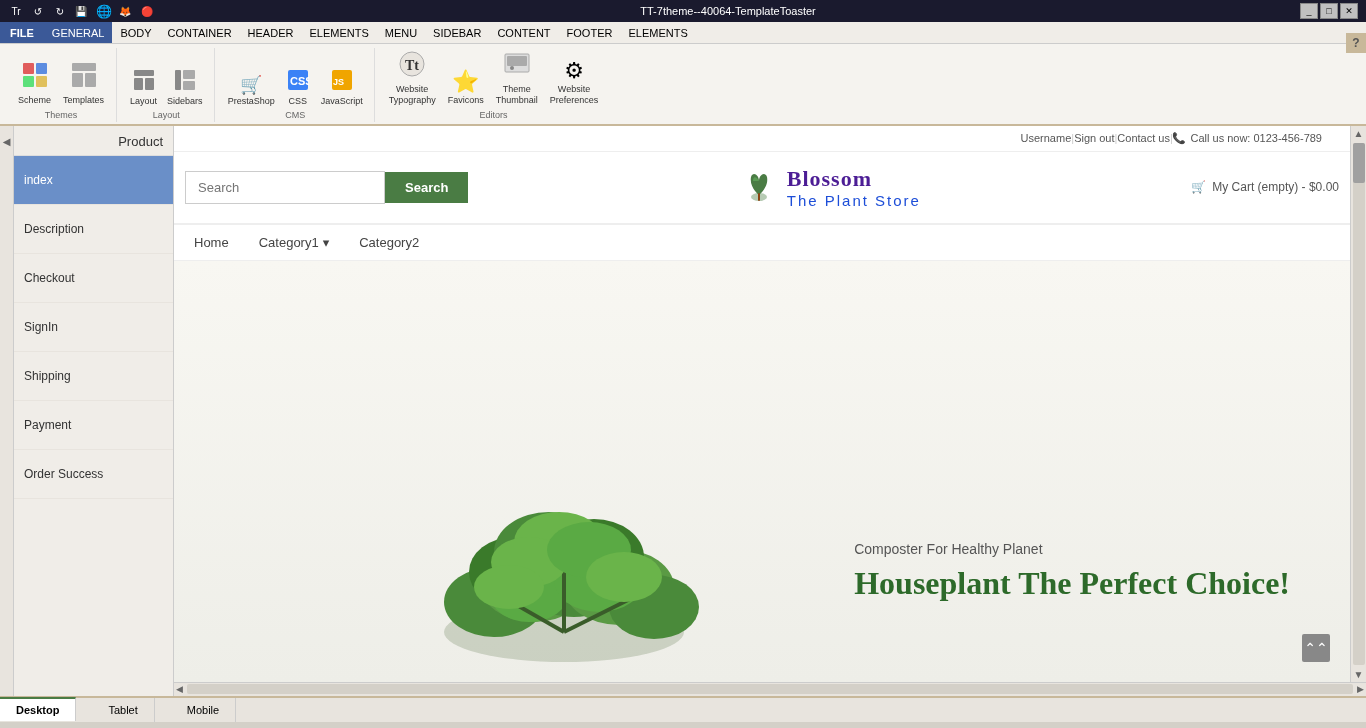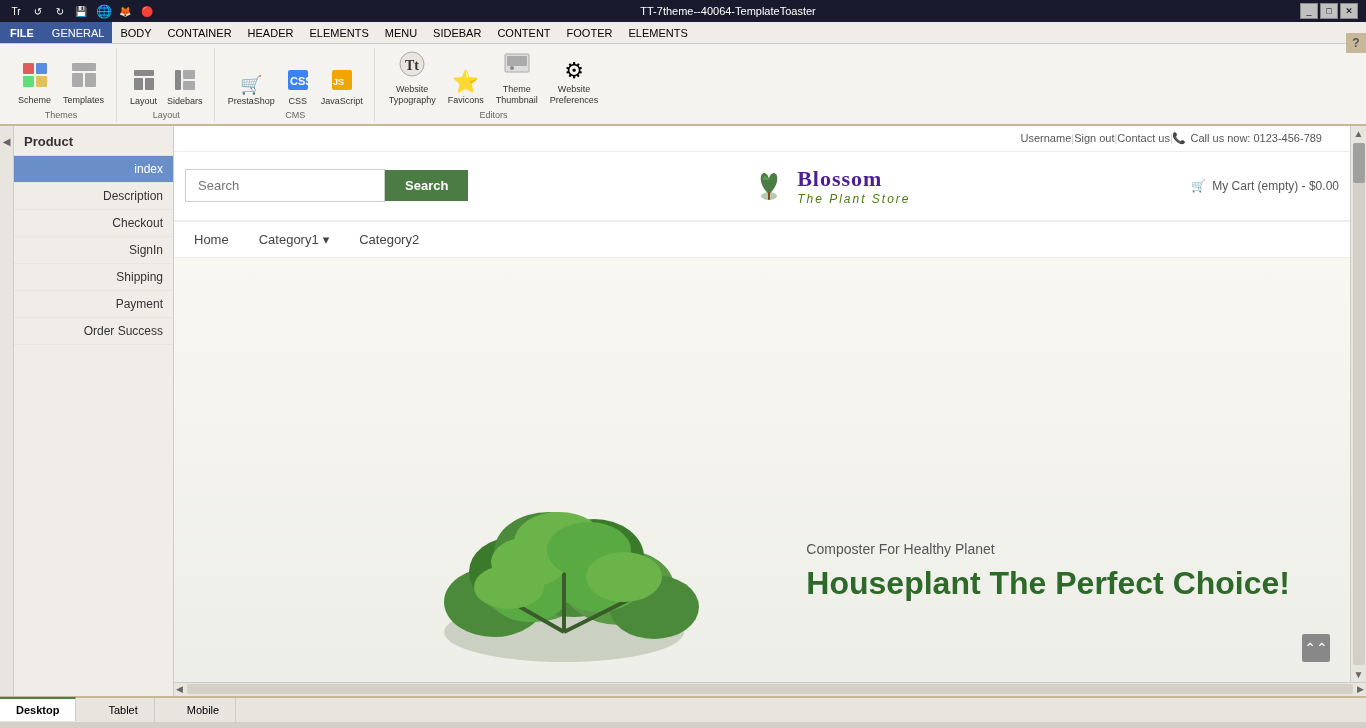--- a/index.html
+++ b/index.html
@@ -122,32 +122,32 @@
 
     
     .sidebar {
       width: 160px;
       background: #f0ede8;
       border-right: 1px solid #ccc;
       overflow-y: auto;
     }
     .sidebar-title {
       padding: 8px 10px 6px;
-      font-weight: bold;
+      font-weight: normal;
       font-size: 13px;
       color: #333;
       border-bottom: 1px solid #ddd;
+      text-align: right;
     }
     .sidebar-item {
-      padding: 6px 10px;
+      padding: 17px 10px;
       font-size: 12px;
       color: #333;
       cursor: pointer;
       border-bottom: 1px solid #e8e4de;
-      text-align: right;
     }
     .sidebar-item.active { background: #6a8fc8; color: #fff; }
 
     
     .canvas-area {
       flex: 1;
       background: #b8b4ae;
       overflow: hidden;
       position: relative;
       display: flex;
@@ -227,23 +227,22 @@
       flex-direction: column;
     }
     .logo-main {
       font-size: 22px;
       font-weight: bold;
       color: #4c1d95;
       font-family: Georgia, serif;
       letter-spacing: 1px;
     }
     .logo-sub {
-      font-size: 12px;
-      color: #4d7c0f;
-      font-style: italic;
+      font-size: 15px;
+      color: #1d4ed8;
       letter-spacing: 2px;
     }
     .cart-area {
       display: flex;
       align-items: center;
       gap: 6px;
       font-size: 12px;
       color: #555;
     }
 
@@ -288,21 +287,21 @@
     }
     .hero-subtitle {
       font-size: 14px;
       color: #555;
       margin-bottom: 8px;
     }
     .hero-title {
       font-size: 32px;
       font-weight: bold;
       color: #2d6a2a;
-      font-family: Liberation Sans, sans-serif;
+      font-family: Liberation Serif, serif;
     }
     .scroll-top-btn {
       position: absolute;
       right: 20px;
       bottom: 20px;
       width: 28px;
       height: 28px;
       background: #888;
       color: #fff;
       display: flex;

